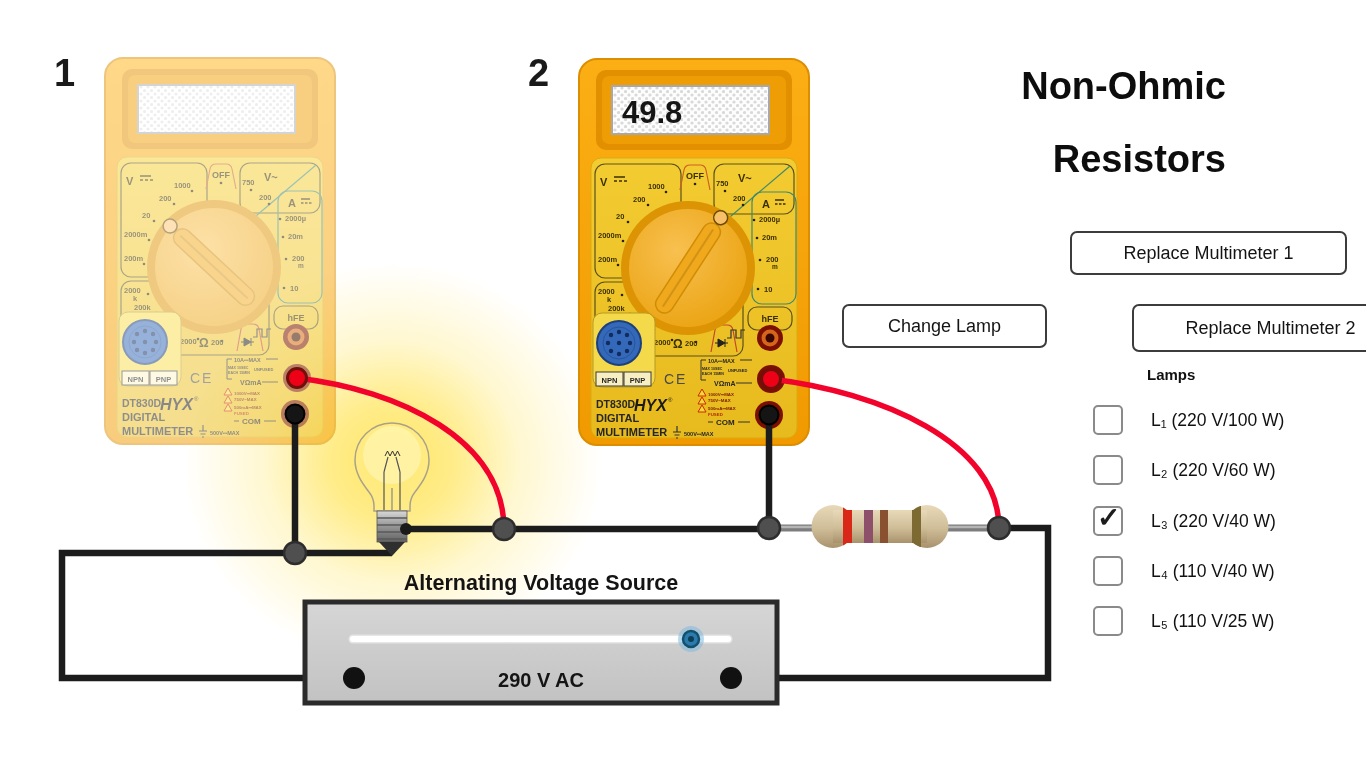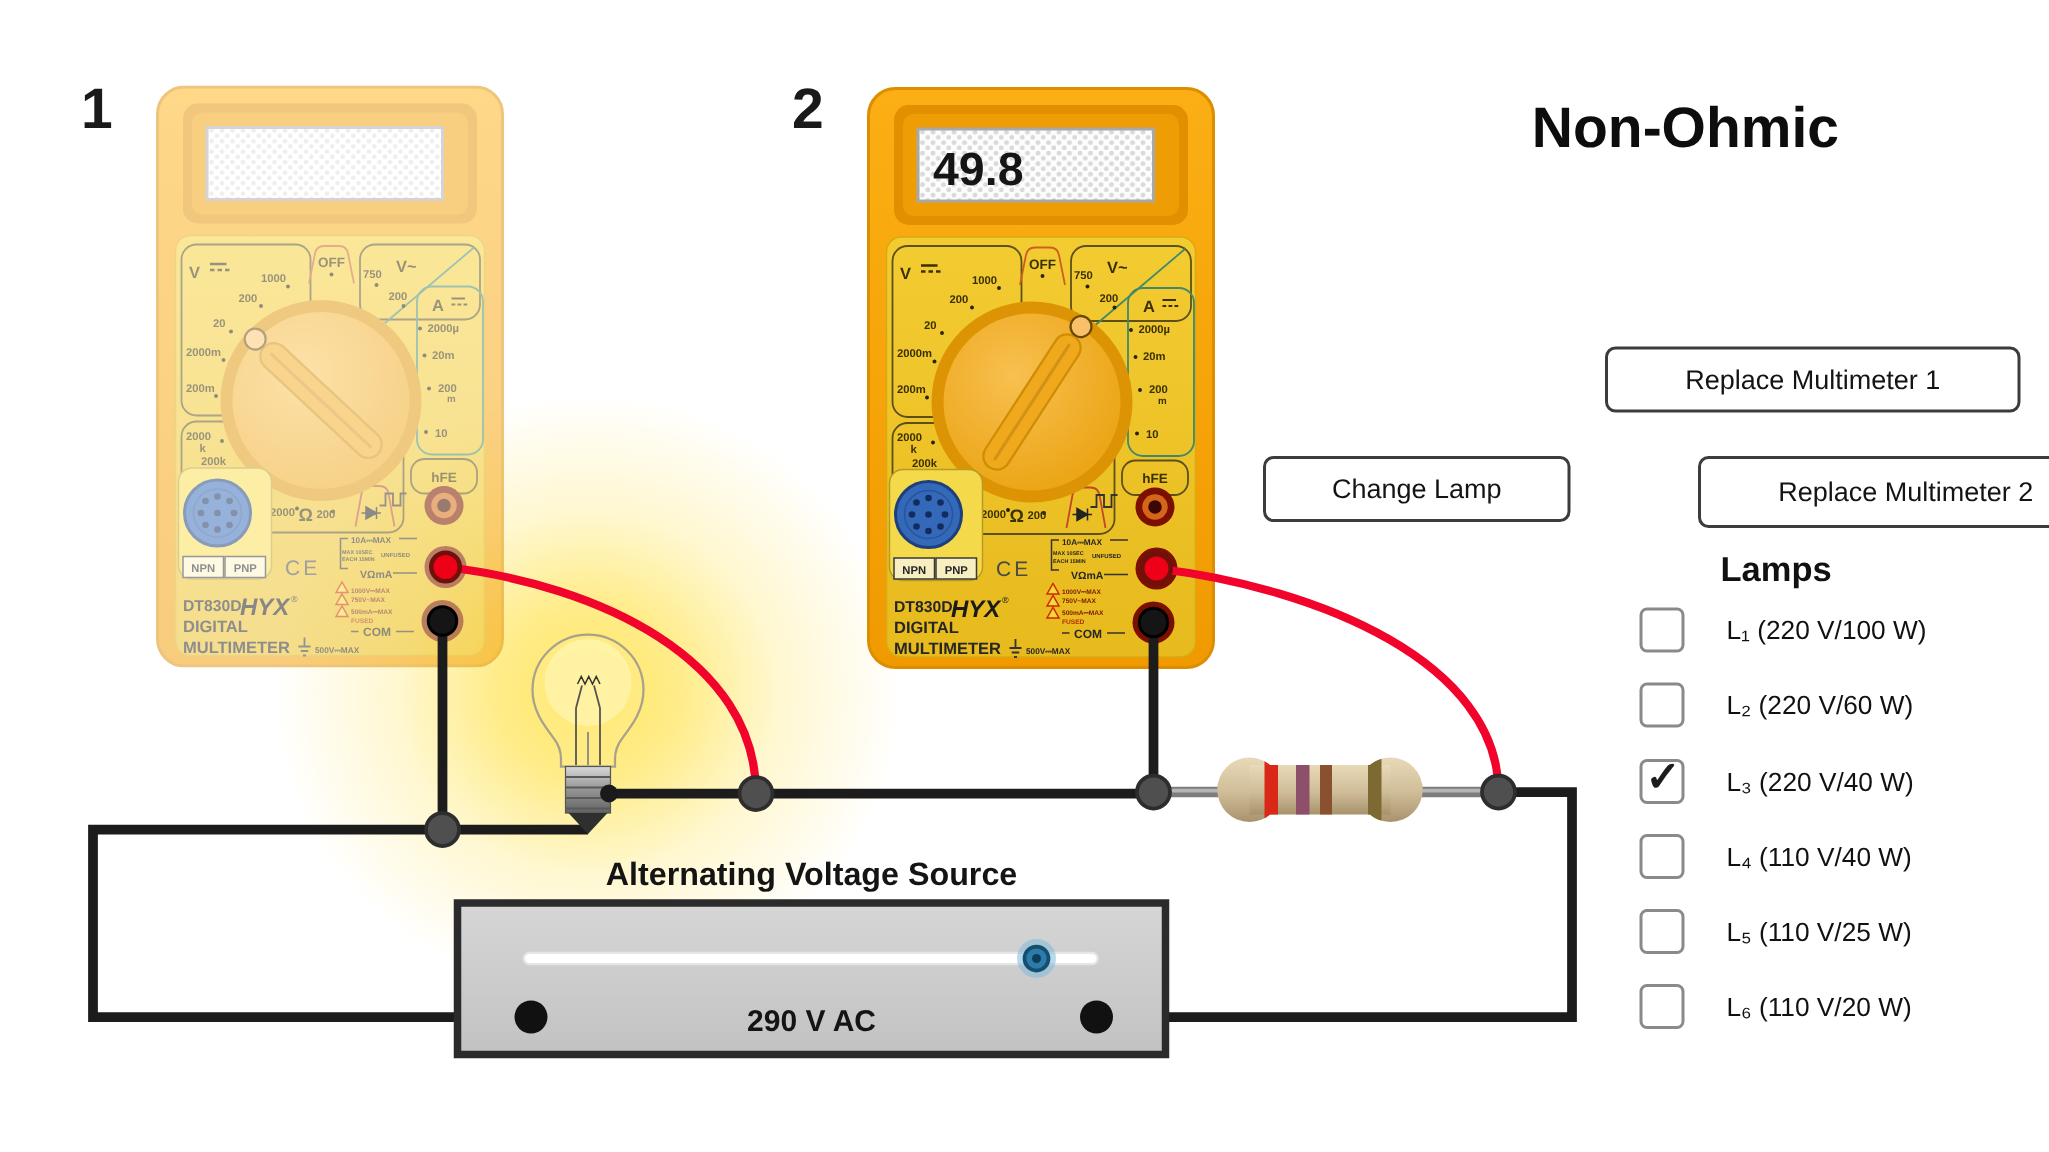--- a/index.html
+++ b/index.html
@@ -16,21 +16,21 @@
   .meter-num{position:absolute;z-index:4;font-size:38px;font-weight:bold;color:#1a1a1a;}
   #num1{left:54px;top:52px;} #num2{left:528px;top:52px;}
   .title{position:absolute;left:876px;top:50px;width:350px;z-index:4;text-align:right;
          font-size:38px;font-weight:bold;line-height:73px;color:#0d0d0d;}
   .btn{position:absolute;z-index:5;background:#fff;border:2px solid #3c3c3c;border-radius:7px;
        font-family:inherit;font-size:18px;color:#141414;display:flex;align-items:center;
        justify-content:center;padding:16px;cursor:pointer;}
   #btn-rm1{left:1070px;top:231px;width:277px;height:44px;}
   #btn-cl {left:842px;top:304px;width:205px;height:44px;}
   #btn-rm2{left:1132px;top:304px;width:277px;height:48px;}
-  .lamps-heading{position:absolute;left:1147px;top:366px;z-index:4;font-size:23px;font-weight:bold;}
+  .lamps-heading{position:absolute;left:1147px;top:366px;z-index:4;font-size:15px;font-weight:bold;}
   .lamp-row{position:absolute;left:1093px;height:30px;z-index:4;display:flex;align-items:center;}
   .cb{width:26px;height:26px;border:2px solid #8a8a8a;border-radius:5px;background:#fff;
       position:relative;flex:none;cursor:pointer;}
   .cb .tick{position:absolute;left:2px;top:-7px;font-size:28px;font-weight:900;color:#1c1c1c;}
   .lamp-label{margin-left:28px;font-size:17.5px;font-weight:normal;white-space:nowrap;}
   svg text{font-family:"Liberation Sans",sans-serif;}
   .t{font-weight:bold;fill:#3a3000;}
   .tj{font-weight:bold;fill:#262626;}
   .tw{font-weight:bold;fill:#7a1a00;}
 </style>
@@ -456,20 +456,21 @@
       <circle cx="771" cy="379" r="9.5" fill="#ee0016" stroke="#70100a" stroke-width="3"></circle>
       <circle cx="769" cy="415" r="9.5" fill="#151515" stroke="#000" stroke-width="2"></circle>
     </g>
   </svg>
 
   <div id="num1" class="meter-num">1</div>
   <div id="num2" class="meter-num">2</div>
 
   <div class="title">
     <div>Non-Ohmic</div>
+    <div>Resistors</div>
   </div>
 
   <button id="btn-rm1" class="btn">Replace Multimeter 1</button>
   <button id="btn-cl" class="btn">Change Lamp</button>
   <button id="btn-rm2" class="btn">Replace Multimeter 2</button>
 
   <div class="lamps-heading">Lamps</div>
 
   <div class="lamp-row" style="top:405px">
     <div class="cb"></div>
@@ -486,18 +487,14 @@
     <div class="lamp-label">L₃ (220 V/40 W)</div>
   </div>
   <div class="lamp-row" style="top:556px">
     <div class="cb"></div>
     <div class="lamp-label">L₄ (110 V/40 W)</div>
   </div>
   <div class="lamp-row" style="top:606px">
     <div class="cb"></div>
     <div class="lamp-label">L₅ (110 V/25 W)</div>
   </div>
-  <div class="lamp-row" style="top:656px">
-    <div class="cb"></div>
-    <div class="lamp-label">L₆ (110 V/20 W)</div>
-  </div>
 
 </div>
 
 </body></html>

